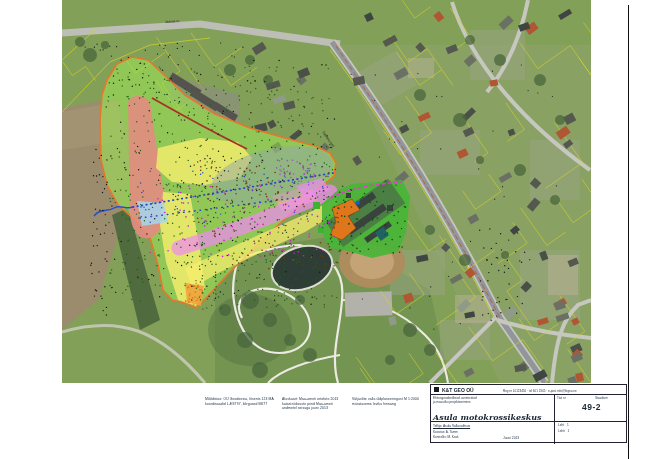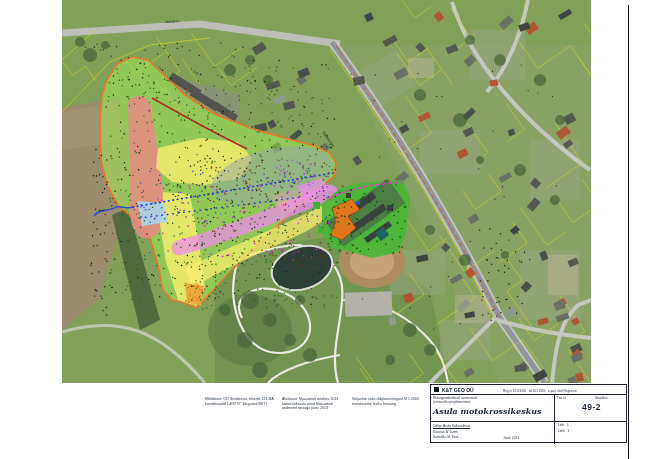--- a/index.html
+++ b/index.html
@@ -12,21 +12,21 @@
   
   .tb{position:absolute;left:430px;top:384px;width:197px;height:59px;border:1px solid #223;
       font-size:3.4px;box-sizing:border-box;background:transparent;}
   .tb .row1{position:absolute;left:0;top:0;width:100%;height:10px;border-bottom:1px solid #223;box-sizing:border-box;}
   .logo-sq{position:absolute;left:3px;top:2px;width:5px;height:5px;background:#101820;}
   .company{position:absolute;left:11px;top:2px;font-size:5px;font-weight:bold;color:#16202e;}
   .company-info{position:absolute;left:72px;top:3.5px;font-size:3px;color:#2a3a4a;}
   .tb .mid{position:absolute;left:0;top:10px;width:100%;height:26px;}
   .tb .mid-left{position:absolute;left:2px;top:1px;width:118px;}
   .mid-tiny{font-size:3.1px;color:#2a3a4a;line-height:1.3;}
-  .proj-title{margin-top:2px;font-family:"DejaVu Serif",serif;font-style:italic;font-size:8px;
+  .proj-title{margin-top:8px;font-family:"DejaVu Serif",serif;font-style:italic;font-size:8px;
               font-weight:600;color:#1c2736;white-space:nowrap;}
   .tb .col-r{position:absolute;left:123px;top:10px;width:74px;height:49px;border-left:1px solid #223;box-sizing:border-box;}
   .col-r .hdr{position:absolute;left:2px;top:1px;font-size:3px;color:#2a3a4a;}
   .col-r .hdr2{position:absolute;left:40px;top:1px;font-size:3px;color:#2a3a4a;}
   .col-r .dwg{position:absolute;left:0;top:7px;width:100%;text-align:center;font-size:8.5px;
               font-weight:bold;color:#1c2736;letter-spacing:.5px;}
   .tb .row3{position:absolute;left:0;top:36px;width:100%;height:23px;border-top:1px solid #223;box-sizing:border-box;}
   .client{position:absolute;left:2px;top:1.5px;font-size:3.3px;text-decoration:underline;color:#1c2736;}
   .sig{position:absolute;left:2px;font-size:3.1px;color:#2a3a4a;}
   .dateline{position:absolute;left:72px;top:14px;font-size:3.3px;color:#2a3a4a;}

